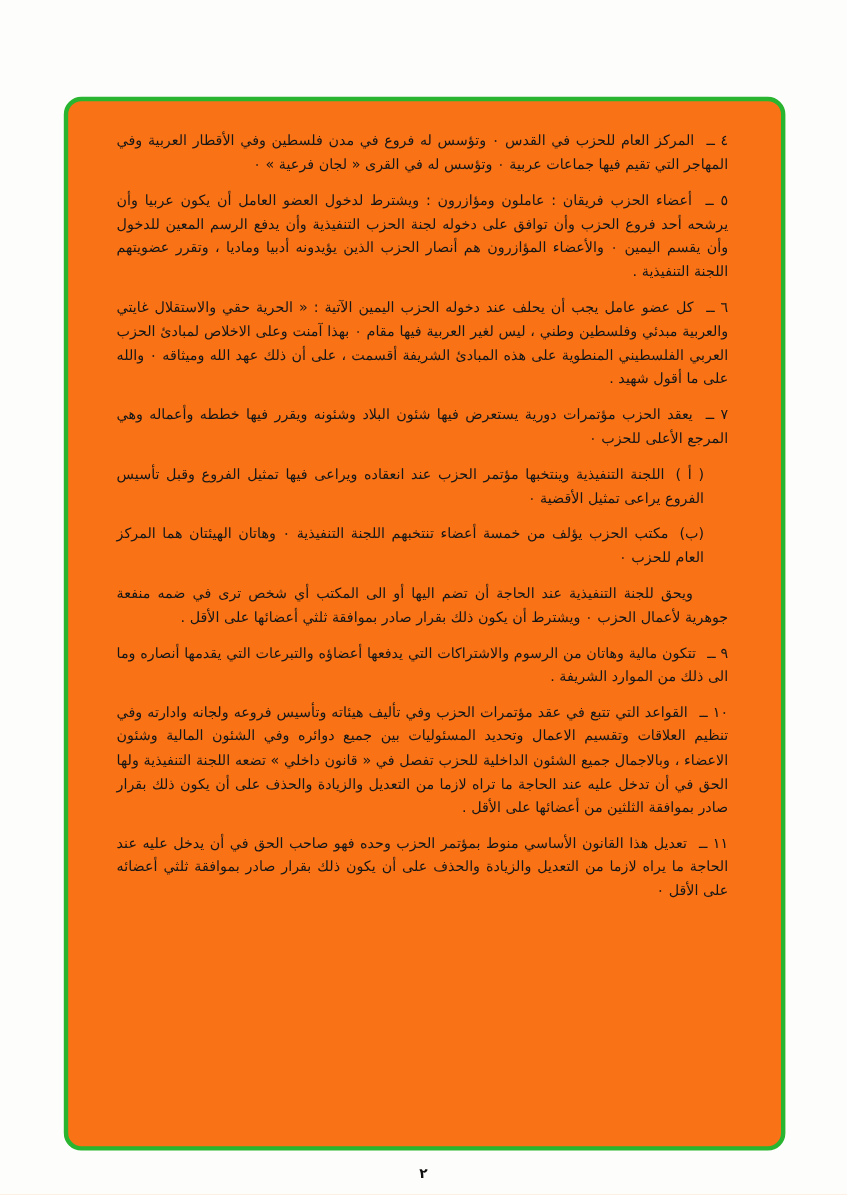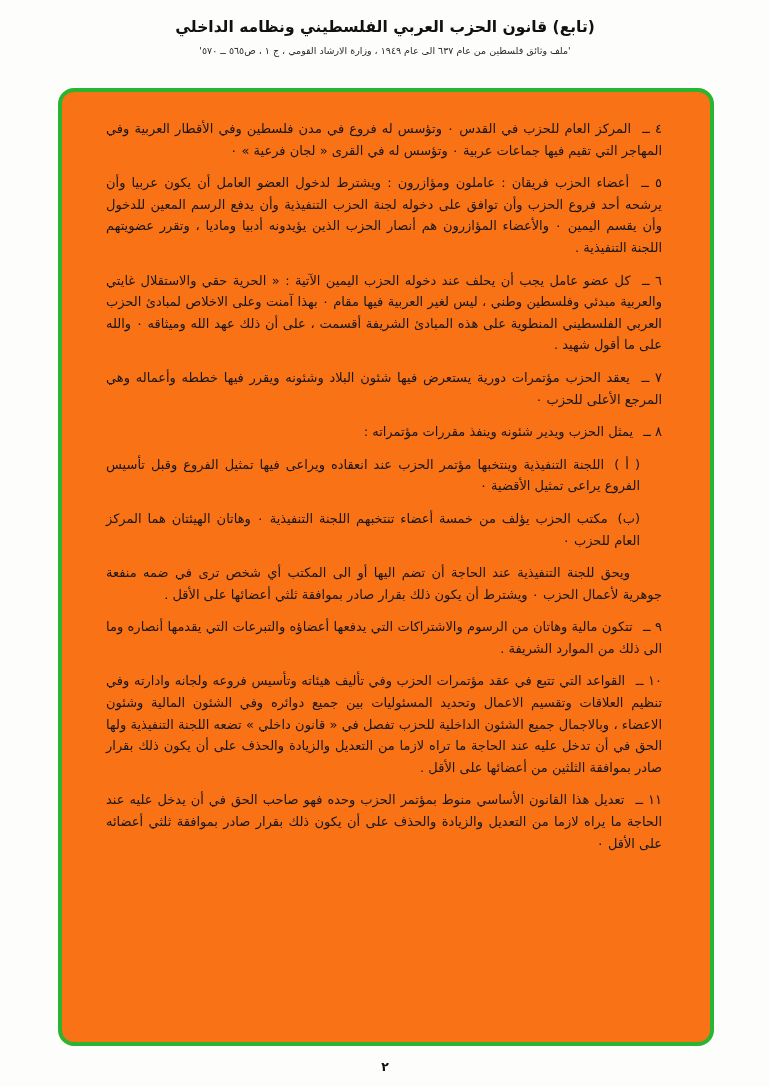--- a/index.html
+++ b/index.html
@@ -86,32 +86,27 @@
     font-weight:bold;
     direction:rtl;
     color:#111;
   }
 </style>
 </head>
 <body>
 
 <div class="page">
 
-  <div class="doc-header">
-    <div class="doc-title">(تابع) قانون الحزب العربي الفلسطيني ونظامه الداخلي</div>
-    <div class="doc-subtitle">'ملف وثائق فلسطين من عام ٦٣٧ الى عام ١٩٤٩ ، وزارة الارشاد القومي ، ج ١ ، ص٥٦٥ ــ ٥٧٠'</div>
-  </div>
 
   <div class="content-box" style="border-color: rgb(41, 181, 47);">
     <div>
         <div class="article"><span class="article-num">٤ ــ </span><span class="article-body-text">المركز العام للحزب في القدس ٠ وتؤسس له فروع في مدن فلسطين وفي الأقطار العربية وفي المهاجر التي تقيم فيها جماعات عربية ٠ وتؤسس له في القرى « لجان فرعية » ٠</span></div>
         <div class="article"><span class="article-num">٥ ــ </span><span class="article-body-text">أعضاء الحزب فريقان : عاملون ومؤازرون : ويشترط لدخول العضو العامل أن يكون عربيا وأن يرشحه أحد فروع الحزب وأن توافق على دخوله لجنة الحزب التنفيذية وأن يدفع الرسم المعين للدخول وأن يقسم اليمين ٠ والأعضاء المؤازرون هم أنصار الحزب الذين يؤيدونه أدبيا وماديا ، وتقرر عضويتهم اللجنة التنفيذية .</span></div>
         <div class="article"><span class="article-num">٦ ــ </span><span class="article-body-text">كل عضو عامل يجب أن يحلف عند دخوله الحزب اليمين الآتية : « الحرية حقي والاستقلال غايتي والعربية مبدئي وفلسطين وطني ، ليس لغير العربية فيها مقام ٠ بهذا آمنت وعلى الاخلاص لمبادئ الحزب العربي الفلسطيني المنطوية على هذه المبادئ الشريفة أقسمت ، على أن ذلك عهد الله وميثاقه ٠ والله على ما أقول شهيد .</span></div>
         <div class="article"><span class="article-num">٧ ــ </span><span class="article-body-text">يعقد الحزب مؤتمرات دورية يستعرض فيها شئون البلاد وشئونه ويقرر فيها خططه وأعماله وهي المرجع الأعلى للحزب ٠</span></div>
-        <div class="article"><span class="article-num">٨ ــ </span><span class="article-body-text">يمثل الحزب ويدير شئونه وينفذ مقررات مؤتمراته :</span></div>
         <div class="sub-article"><span class="sub-label">( أ ) </span><span class="article-body-text">اللجنة التنفيذية وينتخبها مؤتمر الحزب عند انعقاده ويراعى فيها تمثيل الفروع وقبل تأسيس الفروع يراعى تمثيل الأقضية ٠</span></div>
         <div class="sub-article"><span class="sub-label">(ب) </span><span class="article-body-text">مكتب الحزب يؤلف من خمسة أعضاء تنتخبهم اللجنة التنفيذية ٠ وهاتان الهيئتان هما المركز العام للحزب ٠</span></div>
         <div class="sub-article continuation"><span class="article-body-text">ويحق للجنة التنفيذية عند الحاجة أن تضم اليها أو الى المكتب أي شخص ترى في ضمه منفعة جوهرية لأعمال الحزب ٠ ويشترط أن يكون ذلك بقرار صادر بموافقة ثلثي أعضائها على الأقل .</span></div>
         <div class="article"><span class="article-num">٩ ــ </span><span class="article-body-text">تتكون مالية وهاتان من الرسوم والاشتراكات التي يدفعها أعضاؤه والتبرعات التي يقدمها أنصاره وما الى ذلك من الموارد الشريفة .</span></div>
         <div class="article"><span class="article-num">١٠ ــ </span><span class="article-body-text">القواعد التي تتبع في عقد مؤتمرات الحزب وفي تأليف هيئاته وتأسيس فروعه ولجانه وادارته وفي تنظيم العلاقات وتقسيم الاعمال وتحديد المسئوليات بين جميع دوائره وفي الشئون المالية وشئون الاعضاء ، وبالاجمال جميع الشئون الداخلية للحزب تفصل في « قانون داخلي » تضعه اللجنة التنفيذية ولها الحق في أن تدخل عليه عند الحاجة ما تراه لازما من التعديل والزيادة والحذف على أن يكون ذلك بقرار صادر بموافقة الثلثين من أعضائها على الأقل .</span></div>
         <div class="article"><span class="article-num">١١ ــ </span><span class="article-body-text">تعديل هذا القانون الأساسي منوط بمؤتمر الحزب وحده فهو صاحب الحق في أن يدخل عليه عند الحاجة ما يراه لازما من التعديل والزيادة والحذف على أن يكون ذلك بقرار صادر بموافقة ثلثي أعضائه على الأقل ٠</span></div>
       </div>
   </div>
 
   <div class="page-number">٢</div>

